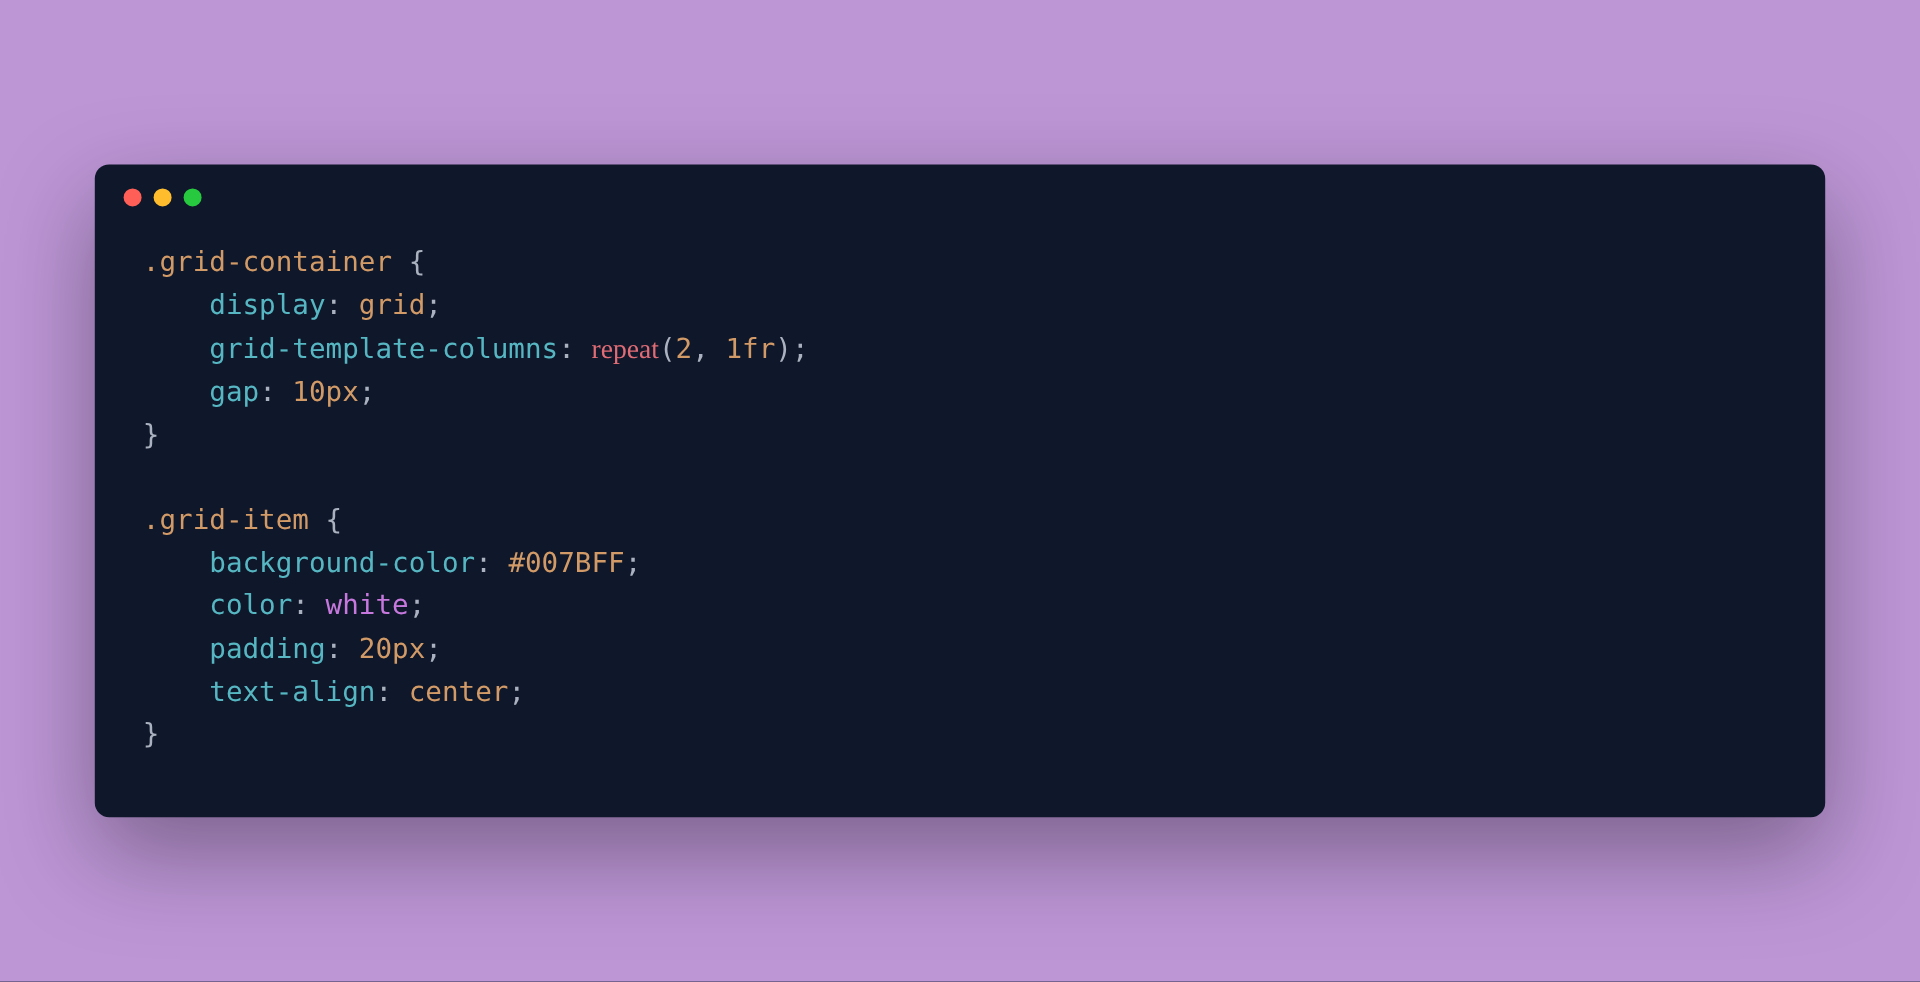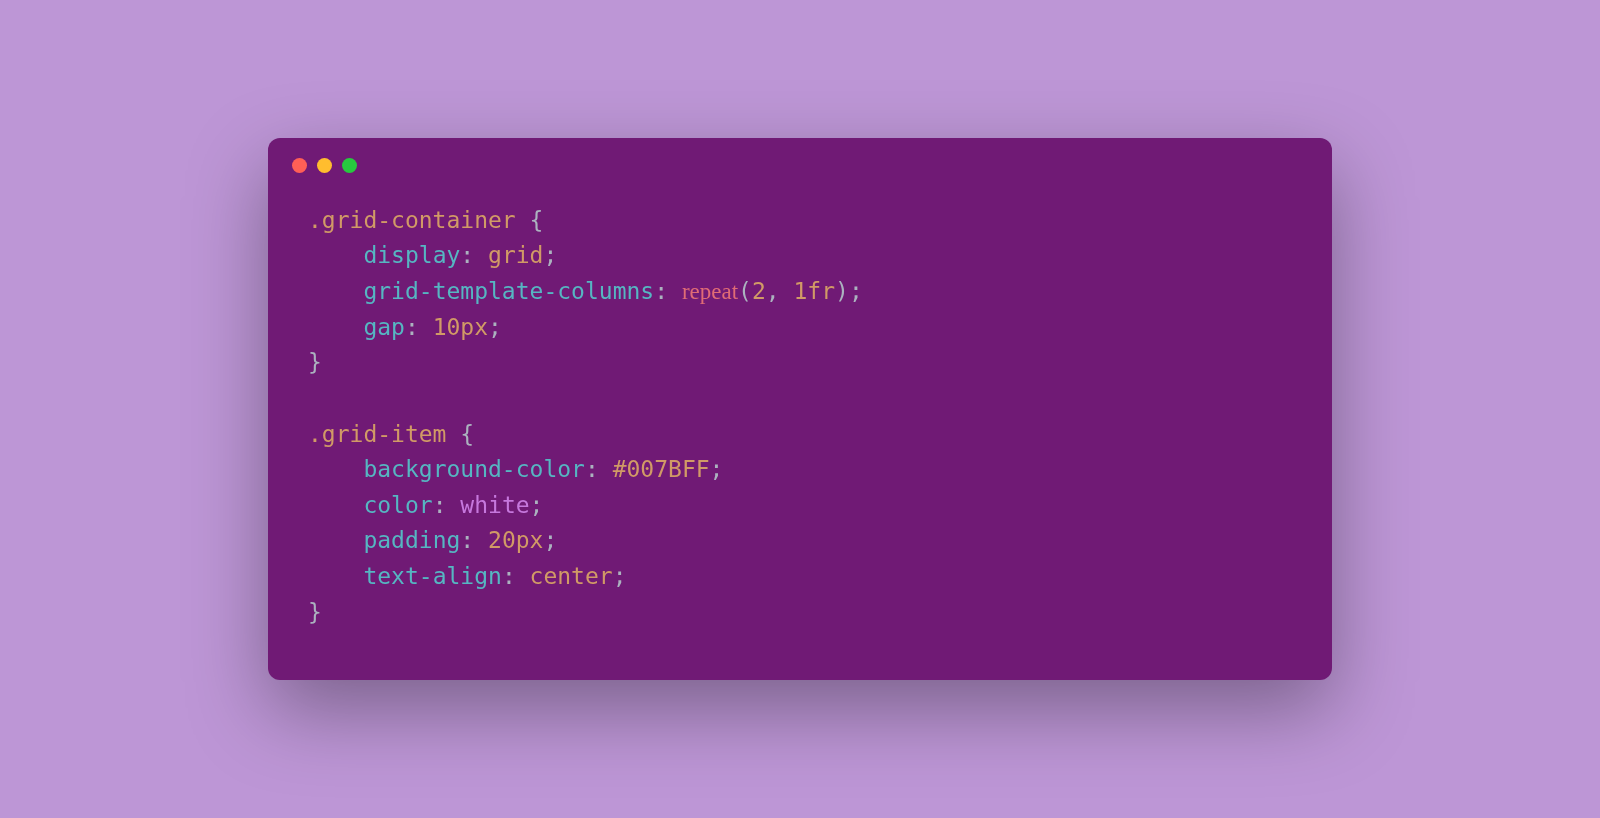--- a/index.html
+++ b/index.html
@@ -10,22 +10,22 @@
     body {
       width: 1600px;
       height: 818px;
       background-color: #bd96d6;
       display: flex;
       align-items: center;
       justify-content: center;
       font-family: 'SF Mono', 'Monaco', 'Menlo', 'Consolas', monospace;
     }
     .window {
-      width: 1064px;
-      background-color: #701a75;
+      width: 1442px;
+      background-color: #0f172a;
       border-radius: 12px;
       box-shadow: 0 30px 80px rgba(0,0,0,0.35);
       overflow: hidden;
     }
     .titlebar {
       padding: 20px 24px 6px 24px;
       display: flex;
       gap: 10px;
     }
     .dot {

